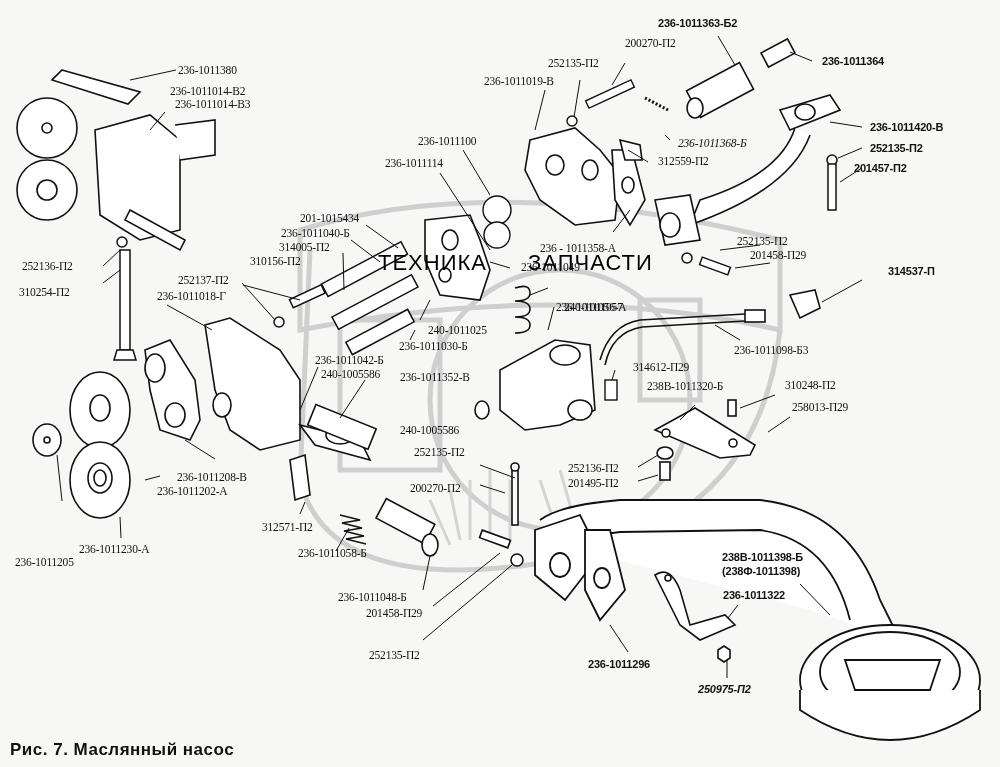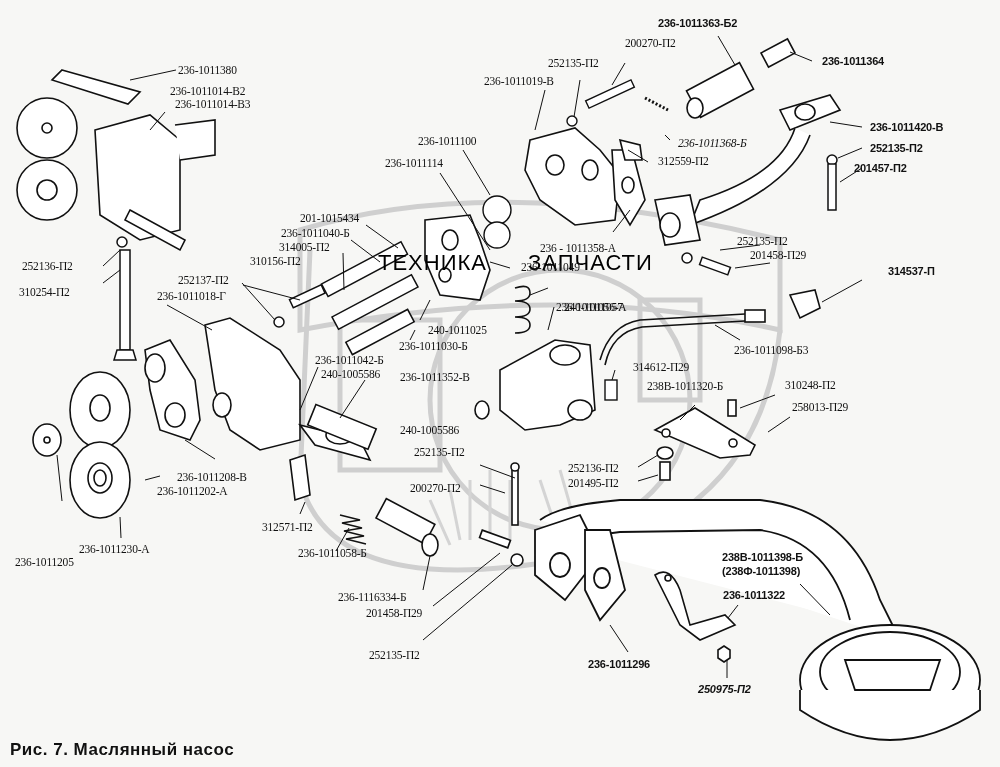--- a/index.html
+++ b/index.html
@@ -260,21 +260,21 @@
 <div class="lbl" style="left:399px; top:341px;">236-1011030-Б</div>
 <div class="lbl" style="left:315px; top:355px;">236-1011042-Б</div>
 <div class="lbl" style="left:321px; top:369px;">240-1005586</div>
 <div class="lbl" style="left:372px; top:372px;margin-left:28px;">236-1011352-В</div>
 <div class="lbl" style="left:177px; top:472px;">236-1011208-В</div>
 <div class="lbl" style="left:157px; top:486px;">236-1011202-А</div>
 <div class="lbl" style="left:15px; top:513px;margin-top:44px;">236-1011205</div>
 <div class="lbl" style="left:79px; top:544px;">236-1011230-А</div>
 <div class="lbl" style="left:262px; top:522px;">312571-П2</div>
 <div class="lbl" style="left:298px; top:548px;">236-1011058-Б</div>
-<div class="lbl" style="left:338px; top:592px;">236-1116334-Б</div>
+<div class="lbl" style="left:338px; top:592px;">236-1011048-Б</div>
 <div class="lbl" style="left:366px; top:608px;">201458-П29</div>
 <div class="lbl" style="left:369px; top:650px;">252135-П2</div>
 <div class="lbl" style="left:400px; top:425px;">240-1005586</div>
 <div class="lbl" style="left:414px; top:447px;">252135-П2</div>
 <div class="lbl" style="left:410px; top:483px;">200270-П2</div>
 <div class="lbl" style="left:548px; top:58px;">252135-П2</div>
 <div class="lbl" style="left:625px; top:38px;">200270-П2</div>
 <div class="lbl" style="left:484px; top:76px;">236-1011019-В</div>
 <div class="lbl bold" style="left:658px; top:18px;">236-1011363-Б2</div>
 <div class="lbl bold" style="left:822px; top:56px;">236-1011364</div>

